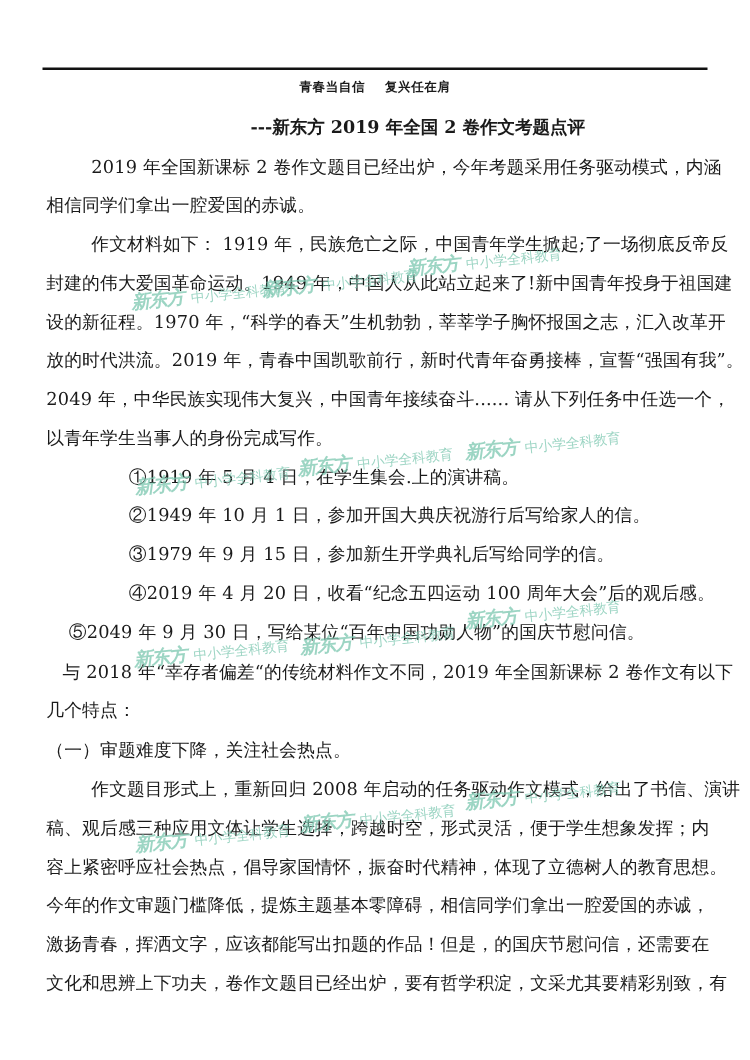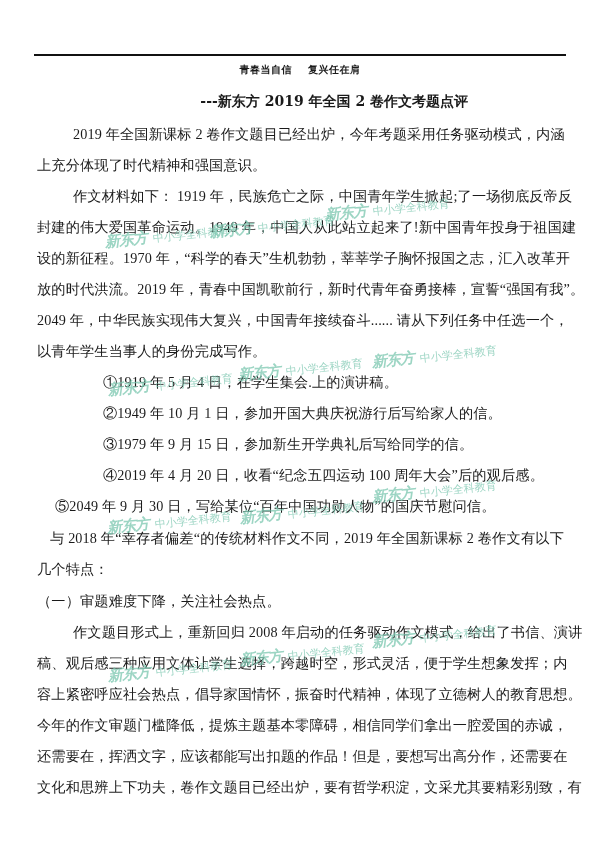--- a/index.html
+++ b/index.html
@@ -46,21 +46,20 @@
       text-align: right;
     }
     .line {
       position: absolute;
       left: 37px;
       width: 527px;
       font-size: 14.2px;
       line-height: 20px;
       white-space: nowrap;
       letter-spacing: 0.15px;
-      font-family: Liberation Serif, serif;
     }
     .line.justify {
       text-align: justify;
       text-align-last: justify;
     }
     .indent-para { left: 73px; width: 491px; }
     .indent-item { left: 62px; width: 480px; margin-left: 41px; }
     .indent-item5 { left: 55px; width: 480px; }
     .indent-cmp { left: 50px; width: 514px; }
     .section-h { left: 37px; }
@@ -89,21 +88,21 @@
 <body>
 
 <div>
 
   <div class="header-rule"></div>
 
   <div class="title">青春当自信    复兴任在肩</div>
   <div class="subtitle">---新东方 2019 年全国 2 卷作文考题点评</div>
 
   <div class="line justify indent-para" style="top:124px">2019 年全国新课标 2 卷作文题目已经出炉，今年考题采用任务驱动模式，内涵</div>
-  <div class="line" style="top:155px">上充分体现了时代精神和强国意识。</div>
+  <div class="line" style="top:155px">相信同学们拿出一腔爱国的赤诚。</div>
 
   <div class="line justify indent-para" style="top:186px">作文材料如下： 1919 年，民族危亡之际，中国青年学生掀起;了一场彻底反帝反</div>
   <div class="line justify" style="top:217px">封建的伟大爱国革命运动。1949 年，中国人从此站立起来了!新中国青年投身于祖国建</div>
   <div class="line justify" style="top:248px">设的新征程。1970 年，“科学的春天”生机勃勃，莘莘学子胸怀报国之志，汇入改革开</div>
   <div class="line justify" style="top:279px">放的时代洪流。2019 年，青春中国凯歌前行，新时代青年奋勇接棒，宣誓“强国有我”。</div>
   <div class="line justify" style="top:310px">2049 年，中华民族实现伟大复兴，中国青年接续奋斗......  请从下列任务中任选一个，</div>
   <div class="line" style="top:341px">以青年学生当事人的身份完成写作。</div>
 
   <div class="line indent-item" style="top:372px">①1919 年 5 月 4 日，在学生集会.上的演讲稿。</div>
   <div class="line indent-item" style="top:403px">②1949 年 10 月 1 日，参加开国大典庆祝游行后写给家人的信。</div>
@@ -113,21 +112,21 @@
 
   <div class="line justify indent-cmp" style="top:528px">与 2018 年“幸存者偏差“的传统材料作文不同，2019 年全国新课标 2 卷作文有以下</div>
   <div class="line" style="top:559px">几个特点：</div>
 
   <div class="line section-h" style="top:591px">（一）审题难度下降，关注社会热点。</div>
 
   <div class="line justify indent-para" style="top:622px">作文题目形式上，重新回归 2008 年启动的任务驱动作文模式，给出了书信、演讲</div>
   <div class="line justify" style="top:653px">稿、观后感三种应用文体让学生选择，跨越时空，形式灵活，便于学生想象发挥；内</div>
   <div class="line justify" style="top:684px">容上紧密呼应社会热点，倡导家国情怀，振奋时代精神，体现了立德树人的教育思想。</div>
   <div class="line justify" style="top:715px">今年的作文审题门槛降低，提炼主题基本零障碍，相信同学们拿出一腔爱国的赤诚，</div>
-  <div class="line justify" style="top:746px">还需要在，挥洒文字，应该都能写出扣题的作品！但是，要想写出高分作，还需要在</div>
+  <div class="line justify" style="top:746px">激扬青春，挥洒文字，应该都能写出扣题的作品！但是，的国庆节慰问信，还需要在</div>
   <div class="line justify" style="top:777px">文化和思辨上下功夫，卷作文题目已经出炉，要有哲学积淀，文采尤其要精彩别致，有</div>
 
   <div class="watermark" style="left:105px;top:232px">
     <span class="wm-logo">新东方</span><span class="wm-text">中小学全科教育</span>
   </div>
   <div class="watermark" style="left:210px;top:222px">
     <span class="wm-logo">新东方</span><span class="wm-text">中小学全科教育</span>
   </div>
   <div class="watermark" style="left:325px;top:205px">
     <span class="wm-logo">新东方</span><span class="wm-text">中小学全科教育</span>

